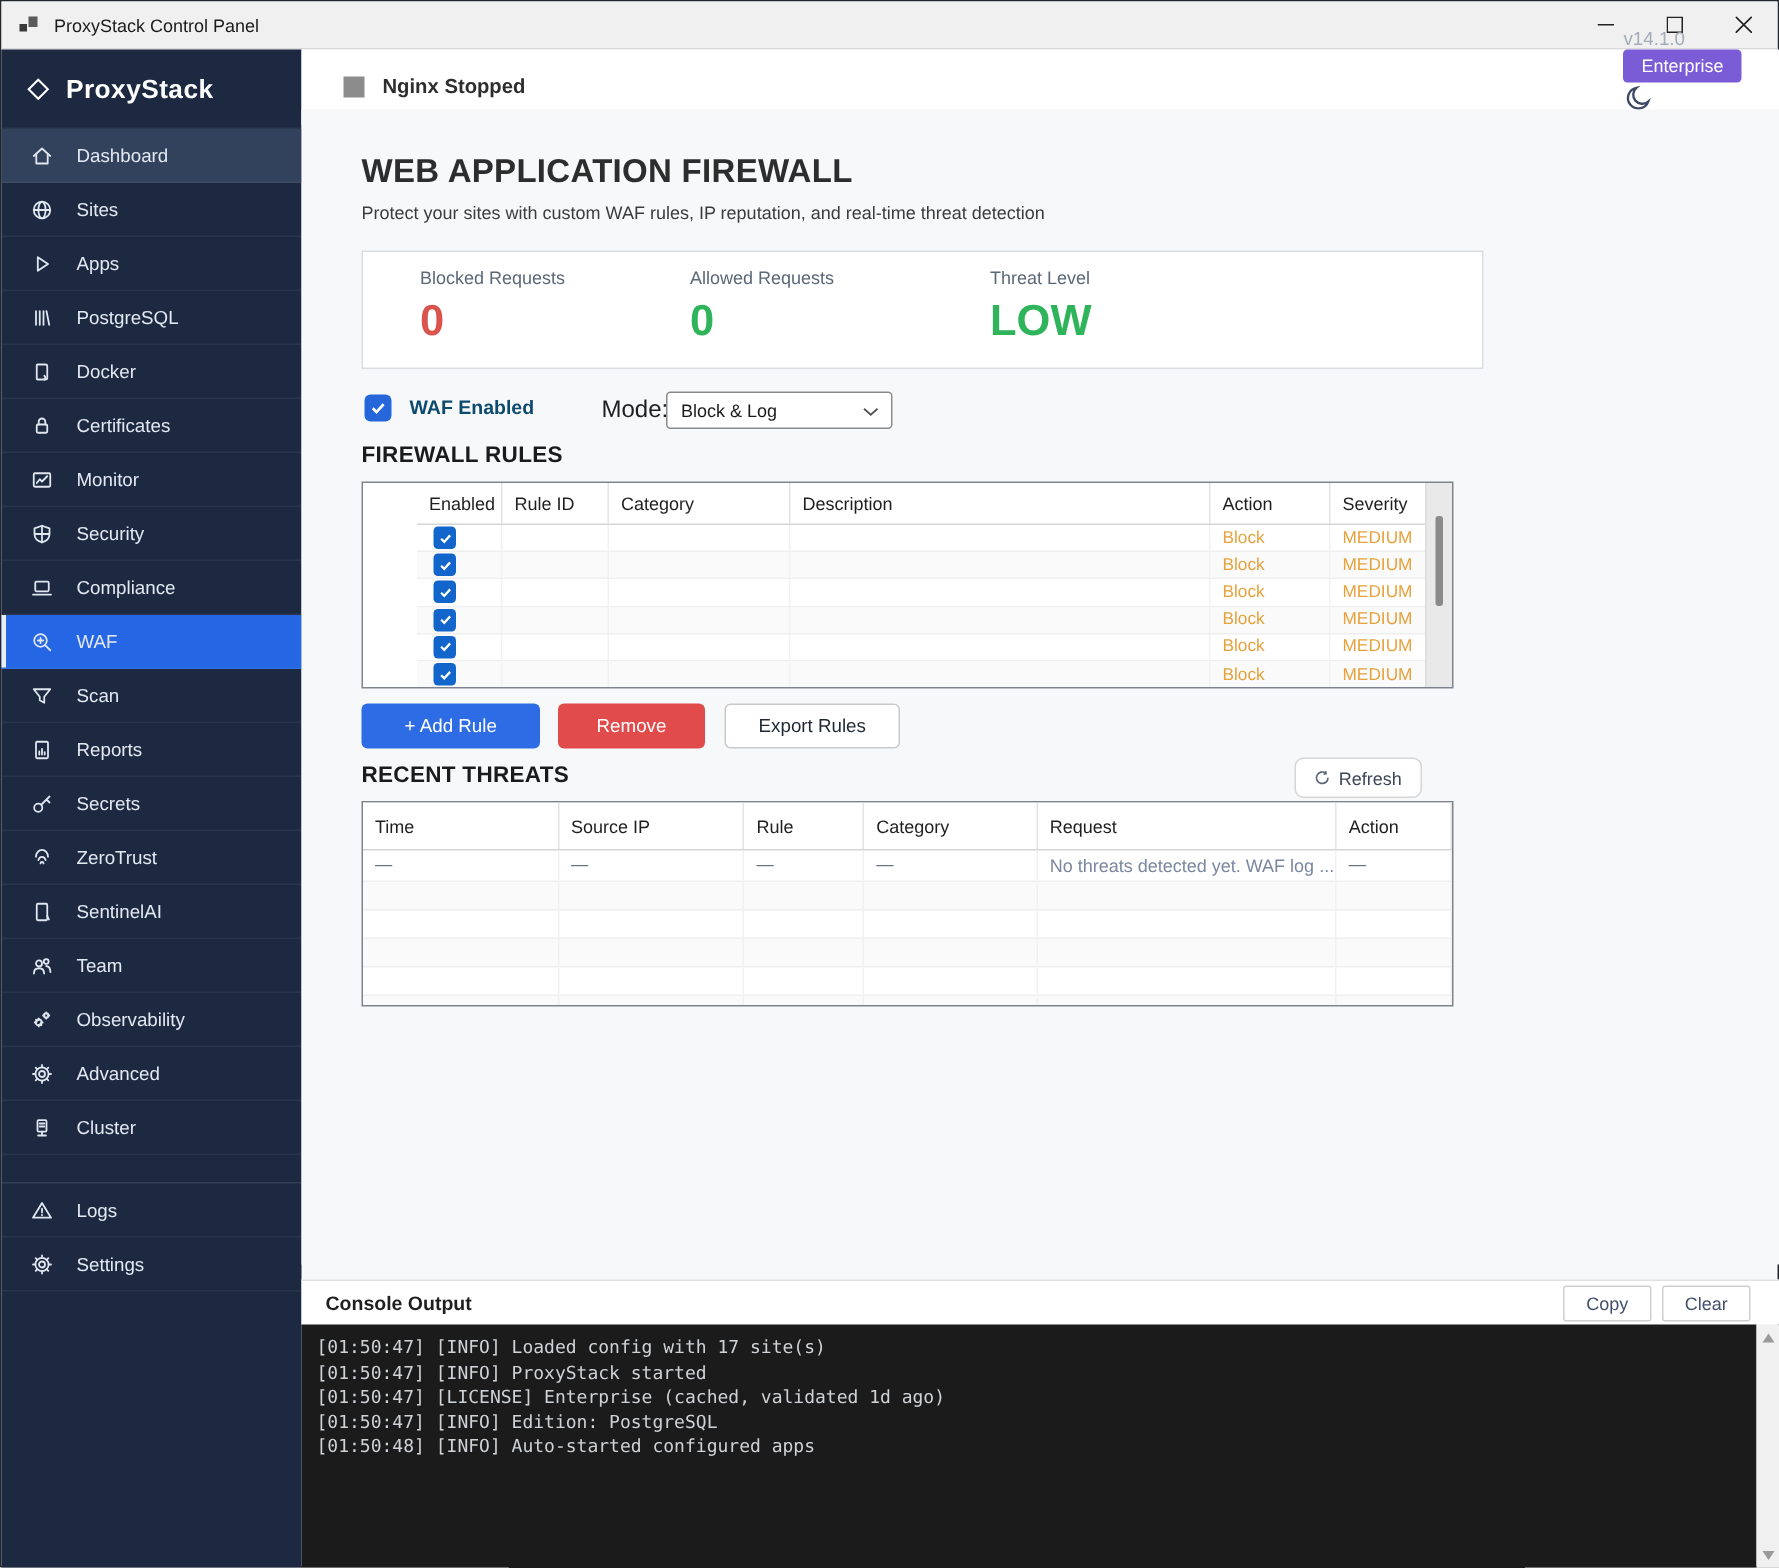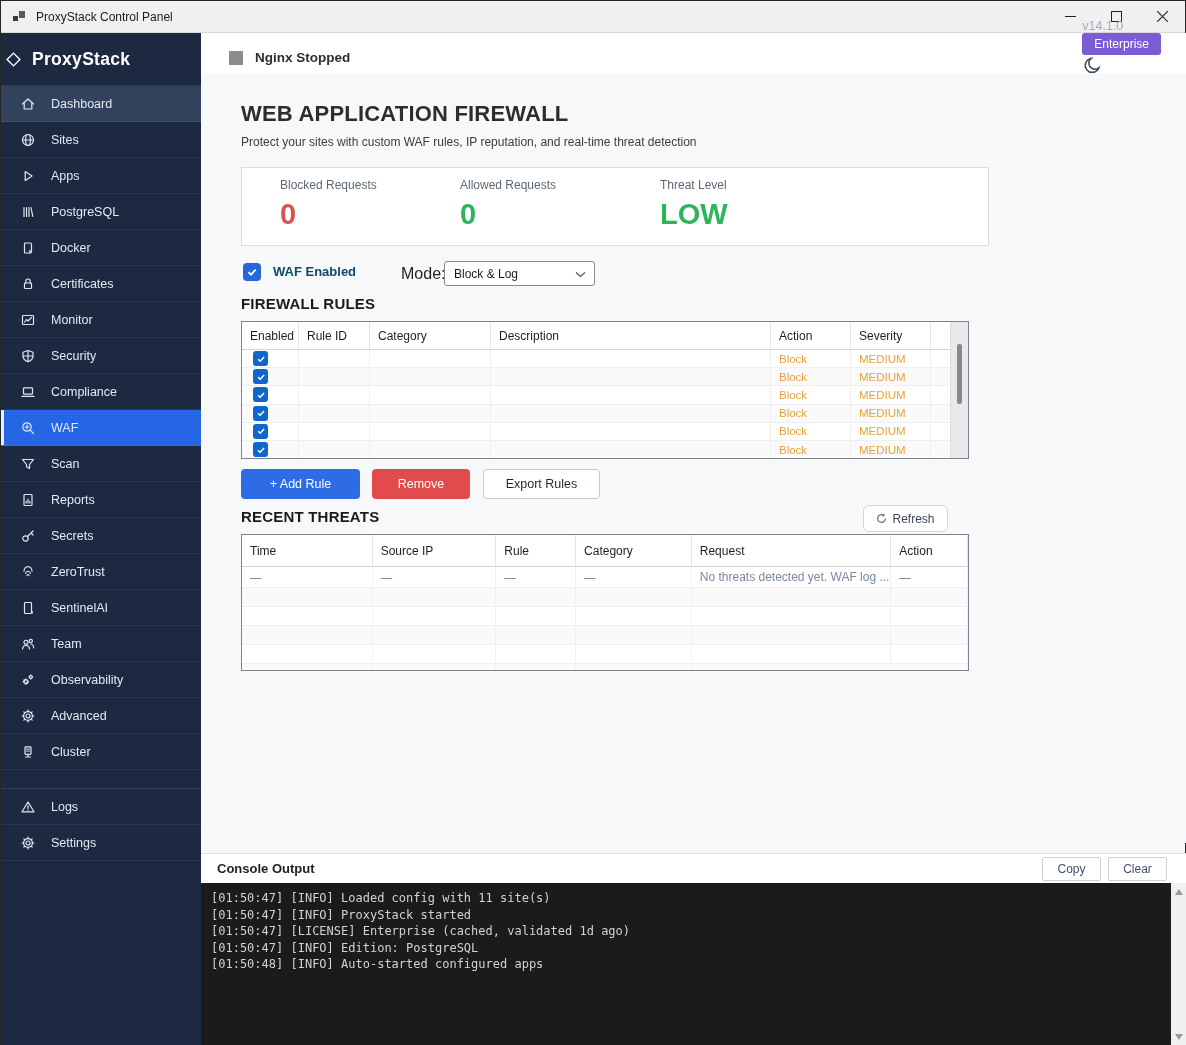--- a/index.html
+++ b/index.html
@@ -8,21 +8,21 @@
 
   
   .titlebar { position:absolute; left:0; top:0; width:100%; height:32px; background:#f0f0f0; border-bottom:1px solid #d8d8d8; display:flex; align-items:center; }
   .titlebar .appicon { margin-left:10px; width:16px; height:16px; display:flex; align-items:center; justify-content:center; }
   .titlebar .title { margin-left:9px; font-size:12px; color:#1b1b1b; }
   .win-controls { margin-left:auto; display:flex; height:100%; }
   .win-btn { width:46px; height:100%; display:flex; align-items:center; justify-content:center; color:#222; }
 
   
   .sidebar { position:absolute; left:0; top:32px; width:200px; height:1013px; background:#1d2941; display:flex; flex-direction:column; }
-  .brand { height:53px; display:flex; align-items:center; padding-left:4px; color:#ffffff; border-bottom:1px solid rgba(255,255,255,0.07); }
+  .brand { height:53px; display:flex; align-items:center; padding-left:16px; color:#ffffff; border-bottom:1px solid rgba(255,255,255,0.07); }
   .brand .brand-icon { margin-right:10px; display:flex; }
   .brand .brand-name { font-size:17.5px; font-weight:bold; letter-spacing:.3px; }
   .side-item { height:36px; display:flex; align-items:center; padding-left:18px; color:#e3e9f2; font-size:12.5px; border-bottom:1px solid rgba(255,255,255,0.06); cursor:default; position:relative; }
   .side-item .s-icon { width:17px; height:17px; margin-right:15px; display:flex; align-items:center; justify-content:center; color:#dfe6f0; }
   .side-item.highlight { background:#33425c; }
   .side-item.active { background:#2566e4; }
   .side-item.active::before { content:""; position:absolute; left:0; top:0; width:3px; height:100%; background:#e9edf4; }
   .side-sep { height:19px; border-bottom:1px solid rgba(255,255,255,0.10); }
 
   
@@ -53,21 +53,21 @@
   .mode-label { position:absolute; left:160px; top:4px; font-size:16px; color:#1f1f1f; }
   .mode-select { position:absolute; left:203px; top:0; width:151px; height:25px; background:#ffffff; border:1px solid #8a8a8a; border-radius:3px; display:flex; align-items:center; padding-left:9px; font-size:12px; color:#1a1a1a; }
   .mode-select .chev { position:absolute; right:8px; top:9px; color:#555; }
 
   .section-h { font-size:15px; font-weight:bold; color:#1b1b1b; letter-spacing:.2px; }
   .rules-h { position:absolute; left:0; top:222px; }
   .threats-h { position:absolute; left:0; top:435px; }
 
   
   .tbl { position:absolute; background:#ffffff; border:1px solid #7e828c; overflow:hidden; }
-  .rules-tbl { left:0; top:248px; width:728px; height:138px; }
+  .rules-tbl { left:0; top:248px; width:728px; height:138px;padding-left:36px; }
   .threats-tbl { left:0; top:461px; width:728px; height:137px; }
   .t-head { display:flex; border-bottom:1px solid #d5d5d5; background:#ffffff; }
   .t-hcell { font-size:12px; color:#1f1f1f; padding-left:8px; border-right:1px solid #e4e4e4; display:flex; align-items:center; }
   .rules-tbl .t-hcell { height:27px; }
   .threats-tbl .t-hcell { height:31px; }
   .t-row { display:flex; border-bottom:1px solid #efefef;text-align:right; }
   .t-row:nth-child(even){ background:#fafafa; }
   .t-cell { padding-left:8px; border-right:1px solid #f1f1f1; font-size:11.5px; display:flex; align-items:center; overflow:hidden; white-space:nowrap; }
   .cb-small { width:15px; height:15px; background:#1266cb; border-radius:3px; margin-left:3px; display:flex; align-items:center; justify-content:center; flex:none; }
   .act-txt { color:#e6a23c; }
@@ -586,21 +586,21 @@
   </div>
 
   <div class="console-head">
     <span class="console-title">Console Output</span>
     <div class="chead-btns">
       <div class="c-btn">Copy</div>
       <div class="c-btn">Clear</div>
     </div>
   </div>
   <div class="console" id="console-out">
-      <div class="c-line">[01:50:47] [INFO] Loaded config with 11 site(s)</div>
+      <div class="c-line">[01:50:47] [INFO] Loaded config with 17 site(s)</div>
       <div class="c-line">[01:50:47] [INFO] ProxyStack started</div>
       <div class="c-line">[01:50:47] [LICENSE] Enterprise (cached, validated 1d ago)</div>
       <div class="c-line">[01:50:47] [INFO] Edition: PostgreSQL</div>
       <div class="c-line">[01:50:48] [INFO] Auto-started configured apps</div>
     </div>
   <div class="console-sb">
     <div class="sb-arrow sb-up"></div>
     <div class="sb-arrow sb-down"></div>
   </div>
 

